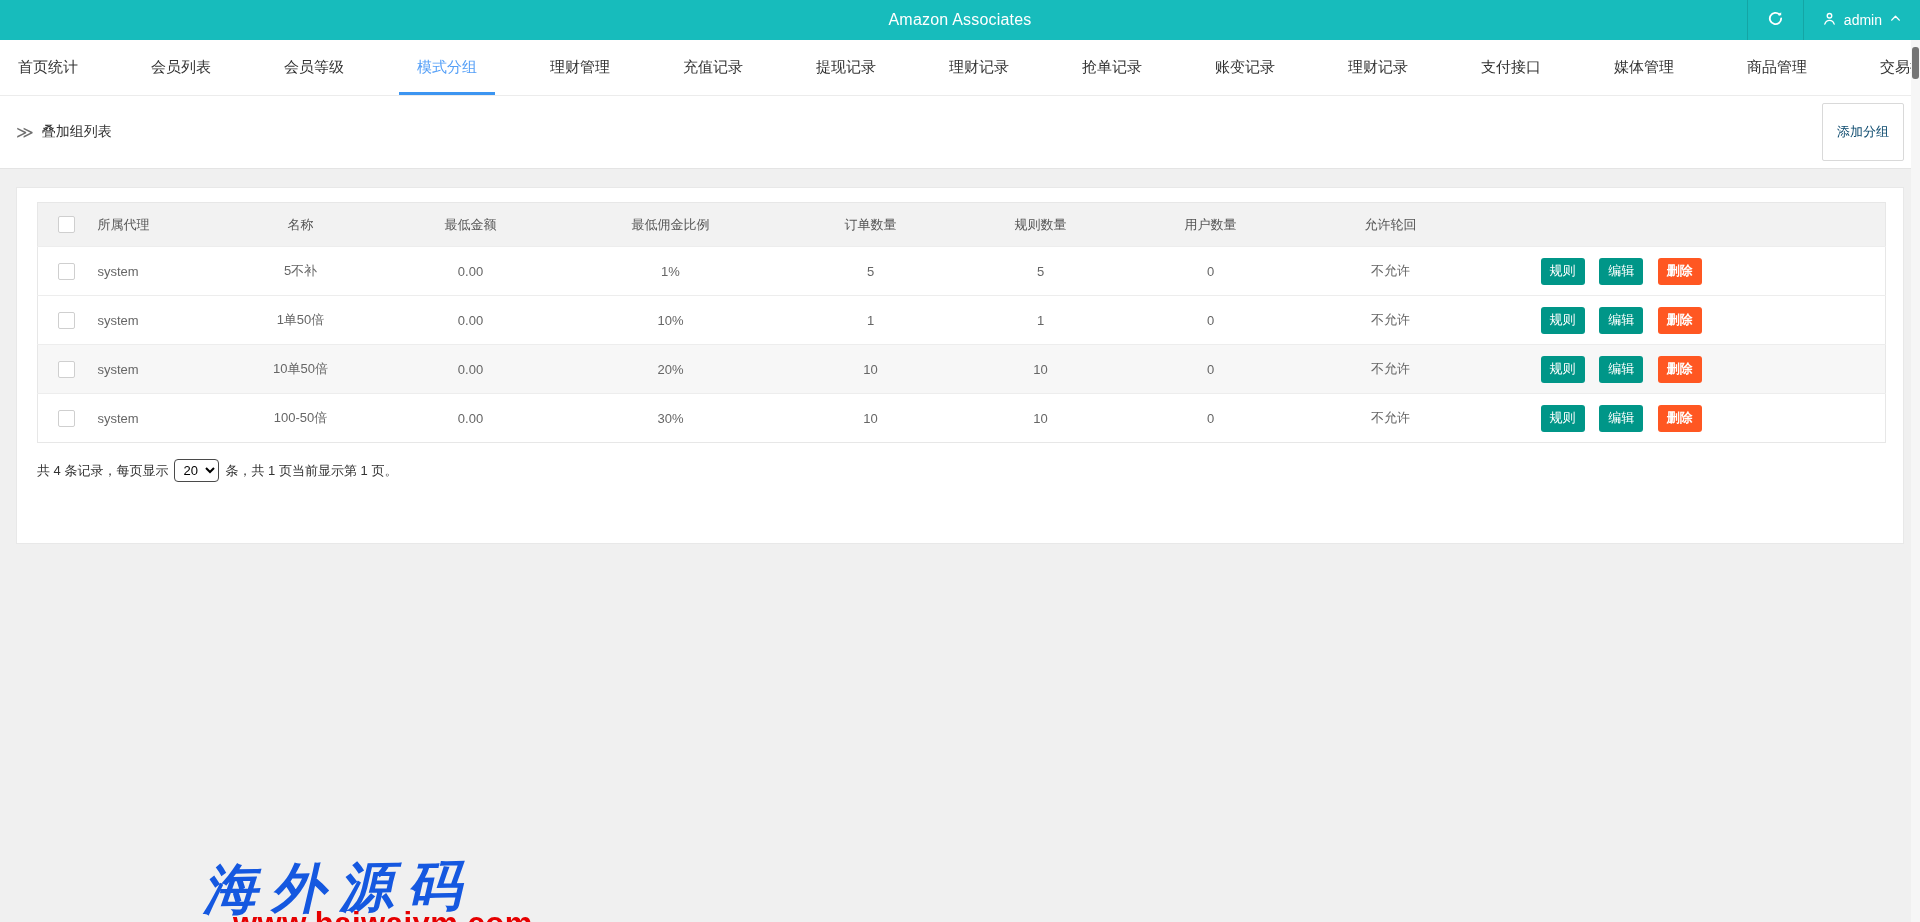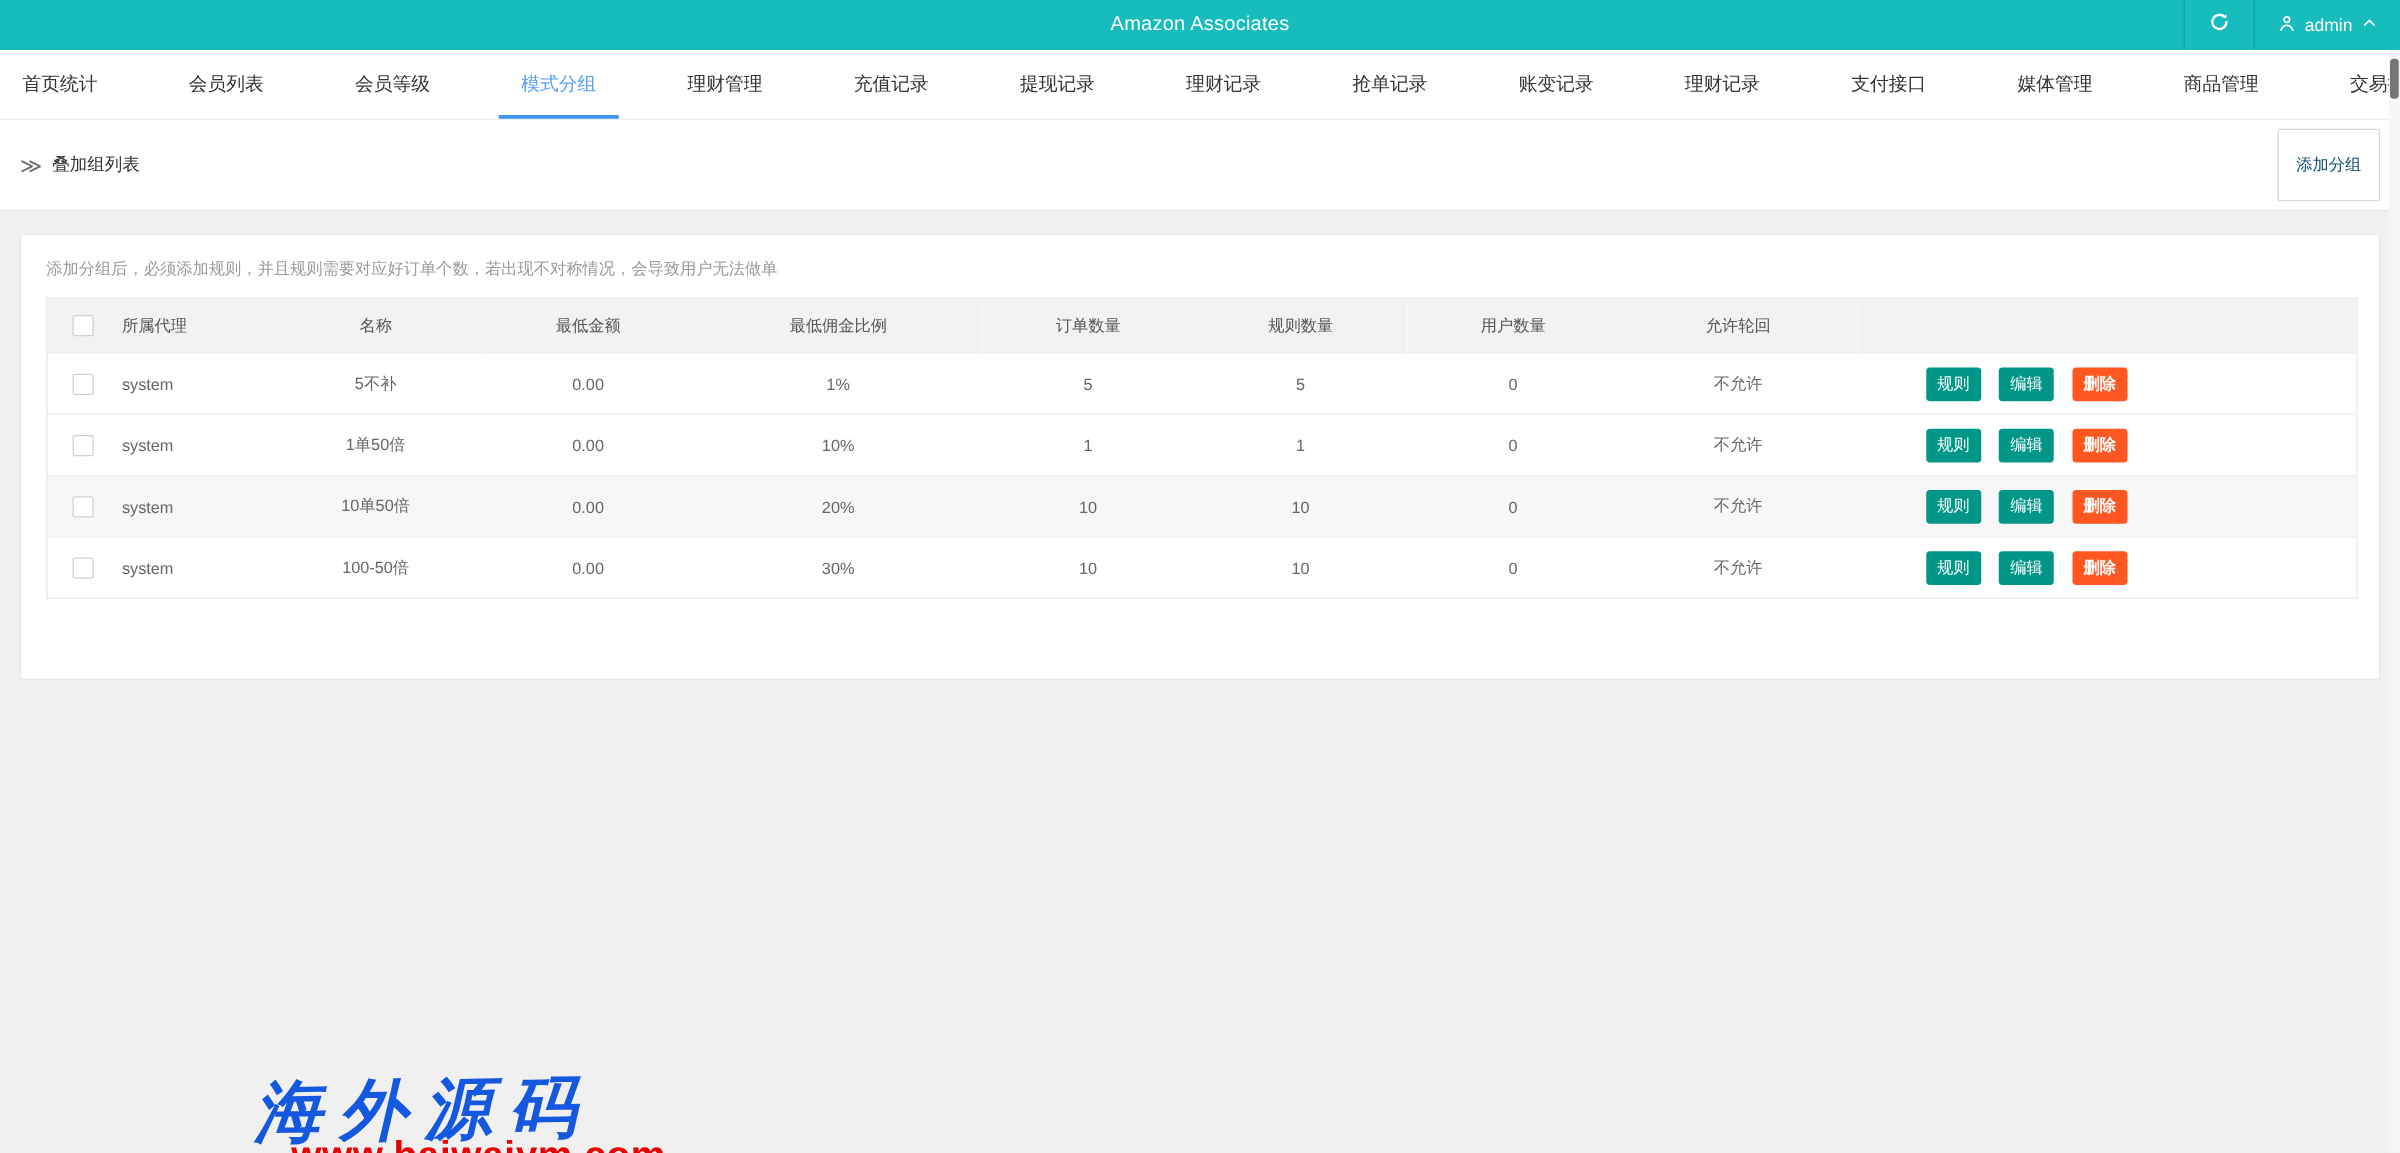--- a/index.html
+++ b/index.html
@@ -184,21 +184,20 @@
 
 <div class="crumbbar">
   <div class="crumb-left">
     <span class="crumb-icon">≫</span>
     <span class="crumb-label">叠加组列表</span>
   </div>
   <button class="add-group-btn">添加分组</button>
 </div>
 
 <div class="panel">
-  <div class="notice">添加分组后，必须添加规则，并且规则需要对应好订单个数，若出现不对称情况，会导致用户无法做单</div>
 
   <table class="grid">
     <colgroup>
       <col class="col-check">
         <col class="col-agent">
         <col class="col-name">
         <col class="col-amount">
       <col class="col-comm">
         <col class="col-orders">
         <col class="col-rules">
@@ -284,20 +283,25 @@
       <td>不允许</td>
       <td class="c-actions">
         <button class="btn btn-green">规则</button>
         <button class="btn btn-green">编辑</button>
         <button class="btn btn-orange">删除</button>
       </td>
     </tr>
   </tbody>
   </table>
 
+  <div class="pager">
+    <span>共 4 条记录，每页显示</span>
+    <select id="page-size-select"><option>20</option></select>
+    <span>条，共 1 页当前显示第 1 页。</span>
+  </div>
 </div>
 
 <div class="watermark">
   <div class="wm-line1">海外源码</div>
   <div class="wm-line2">www.haiwaiym.com</div>
 </div>
 
 <div class="scrollbar">
   <div class="scroll-thumb"></div>
 </div>

